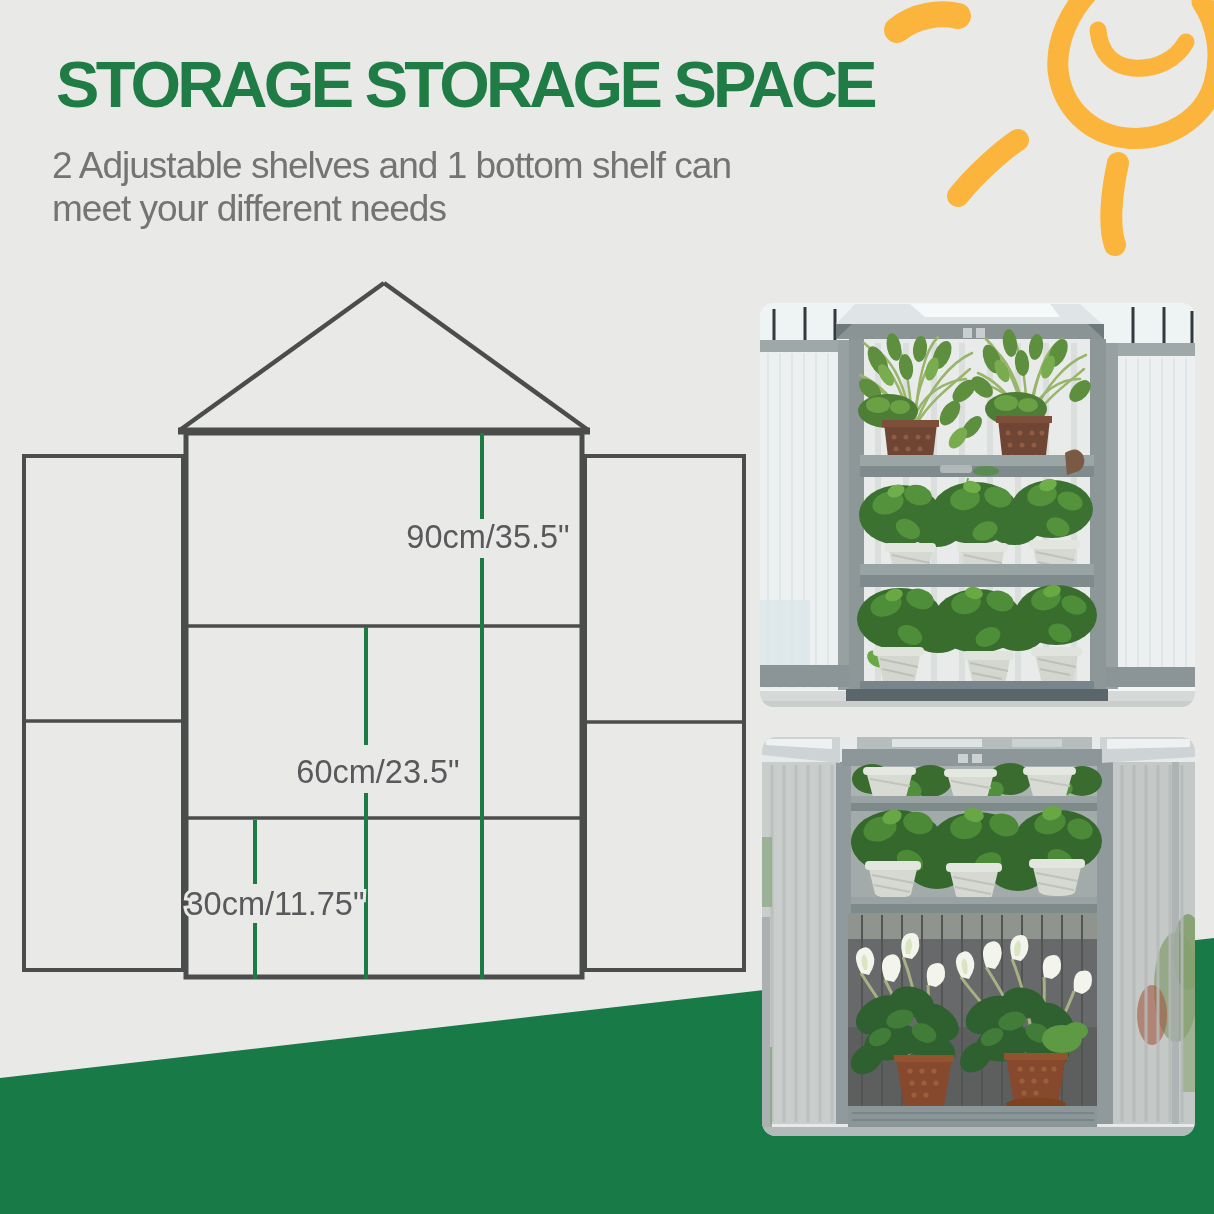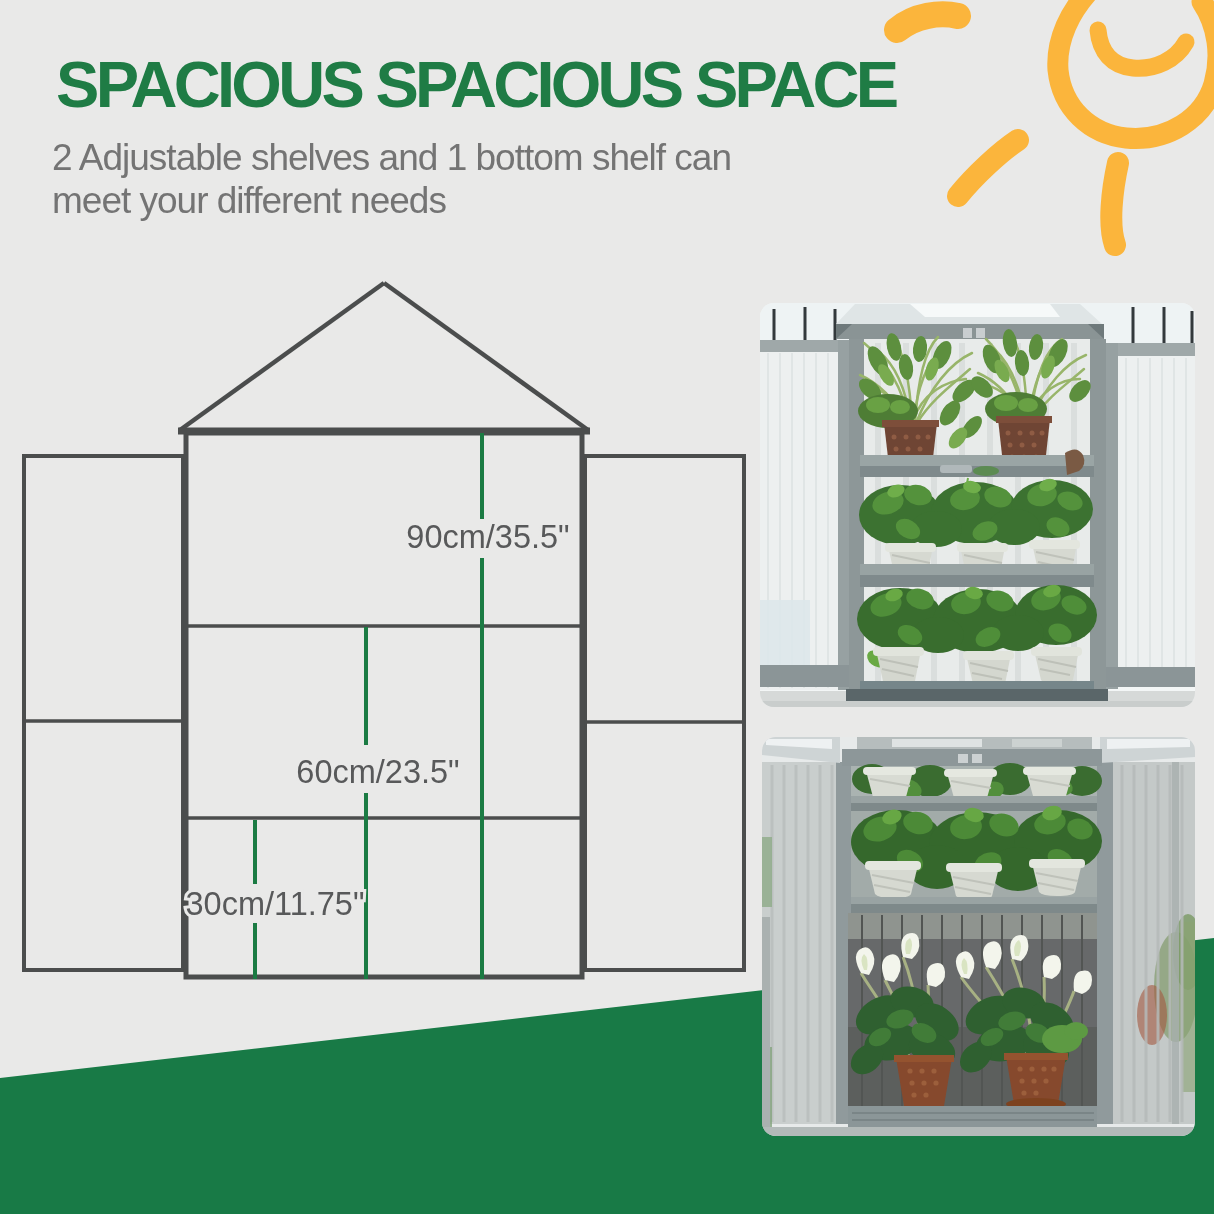--- a/index.html
+++ b/index.html
@@ -22,23 +22,23 @@
     <path d="M 248,30 C 250,52 262,66 283,68 C 305,70 326,60 336,42" stroke-width="17"></path>
 
     <path d="M 47,30 C 65,15 90,12 108,16" stroke-width="26"></path>
 
     <path d="M 108,196 C 125,175 150,152 168,140" stroke-width="22"></path>
 
     <path d="M 268,163 C 262,190 258,225 265,245" stroke-width="22"></path>
   </g>
 </svg>
 
-<div class="abs" style="left:56px;top:47px;color:#1f7c45;font-size:65px;font-weight:bold;letter-spacing:-3.7px;white-space:nowrap;">SPACIOUS SPACIOUS SPACE</div>
-
-<div class="abs" style="left:52px;top:136px;color:#747474;font-size:37px;font-weight:300;letter-spacing:-1px;line-height:43px;">2 Adjustable shelves and 1 bottom shelf can<br>meet your different needs</div>
+<div class="abs" style="left:56px;top:47px;color:#1f7c45;font-size:65px;font-weight:bold;letter-spacing:-3.7px;white-space:nowrap;">STORAGE STORAGE SPACE</div>
+
+<div class="abs" style="left:52px;top:144px;color:#747474;font-size:37px;font-weight:300;letter-spacing:-1px;line-height:43px;">2 Adjustable shelves and 1 bottom shelf can<br>meet your different needs</div>
 
 <svg class="abs" style="left:0;top:260px;" width="760" height="730" viewBox="0 0 760 730">
   <g fill="none" stroke="#4b4d4d">
 
     <rect x="24" y="196" width="159" height="514" stroke-width="4"></rect>
 
     <line x1="24" y1="461" x2="183" y2="461" stroke-width="3.5"></line>
 
     <rect x="585" y="196" width="159" height="514" stroke-width="4"></rect>
 

